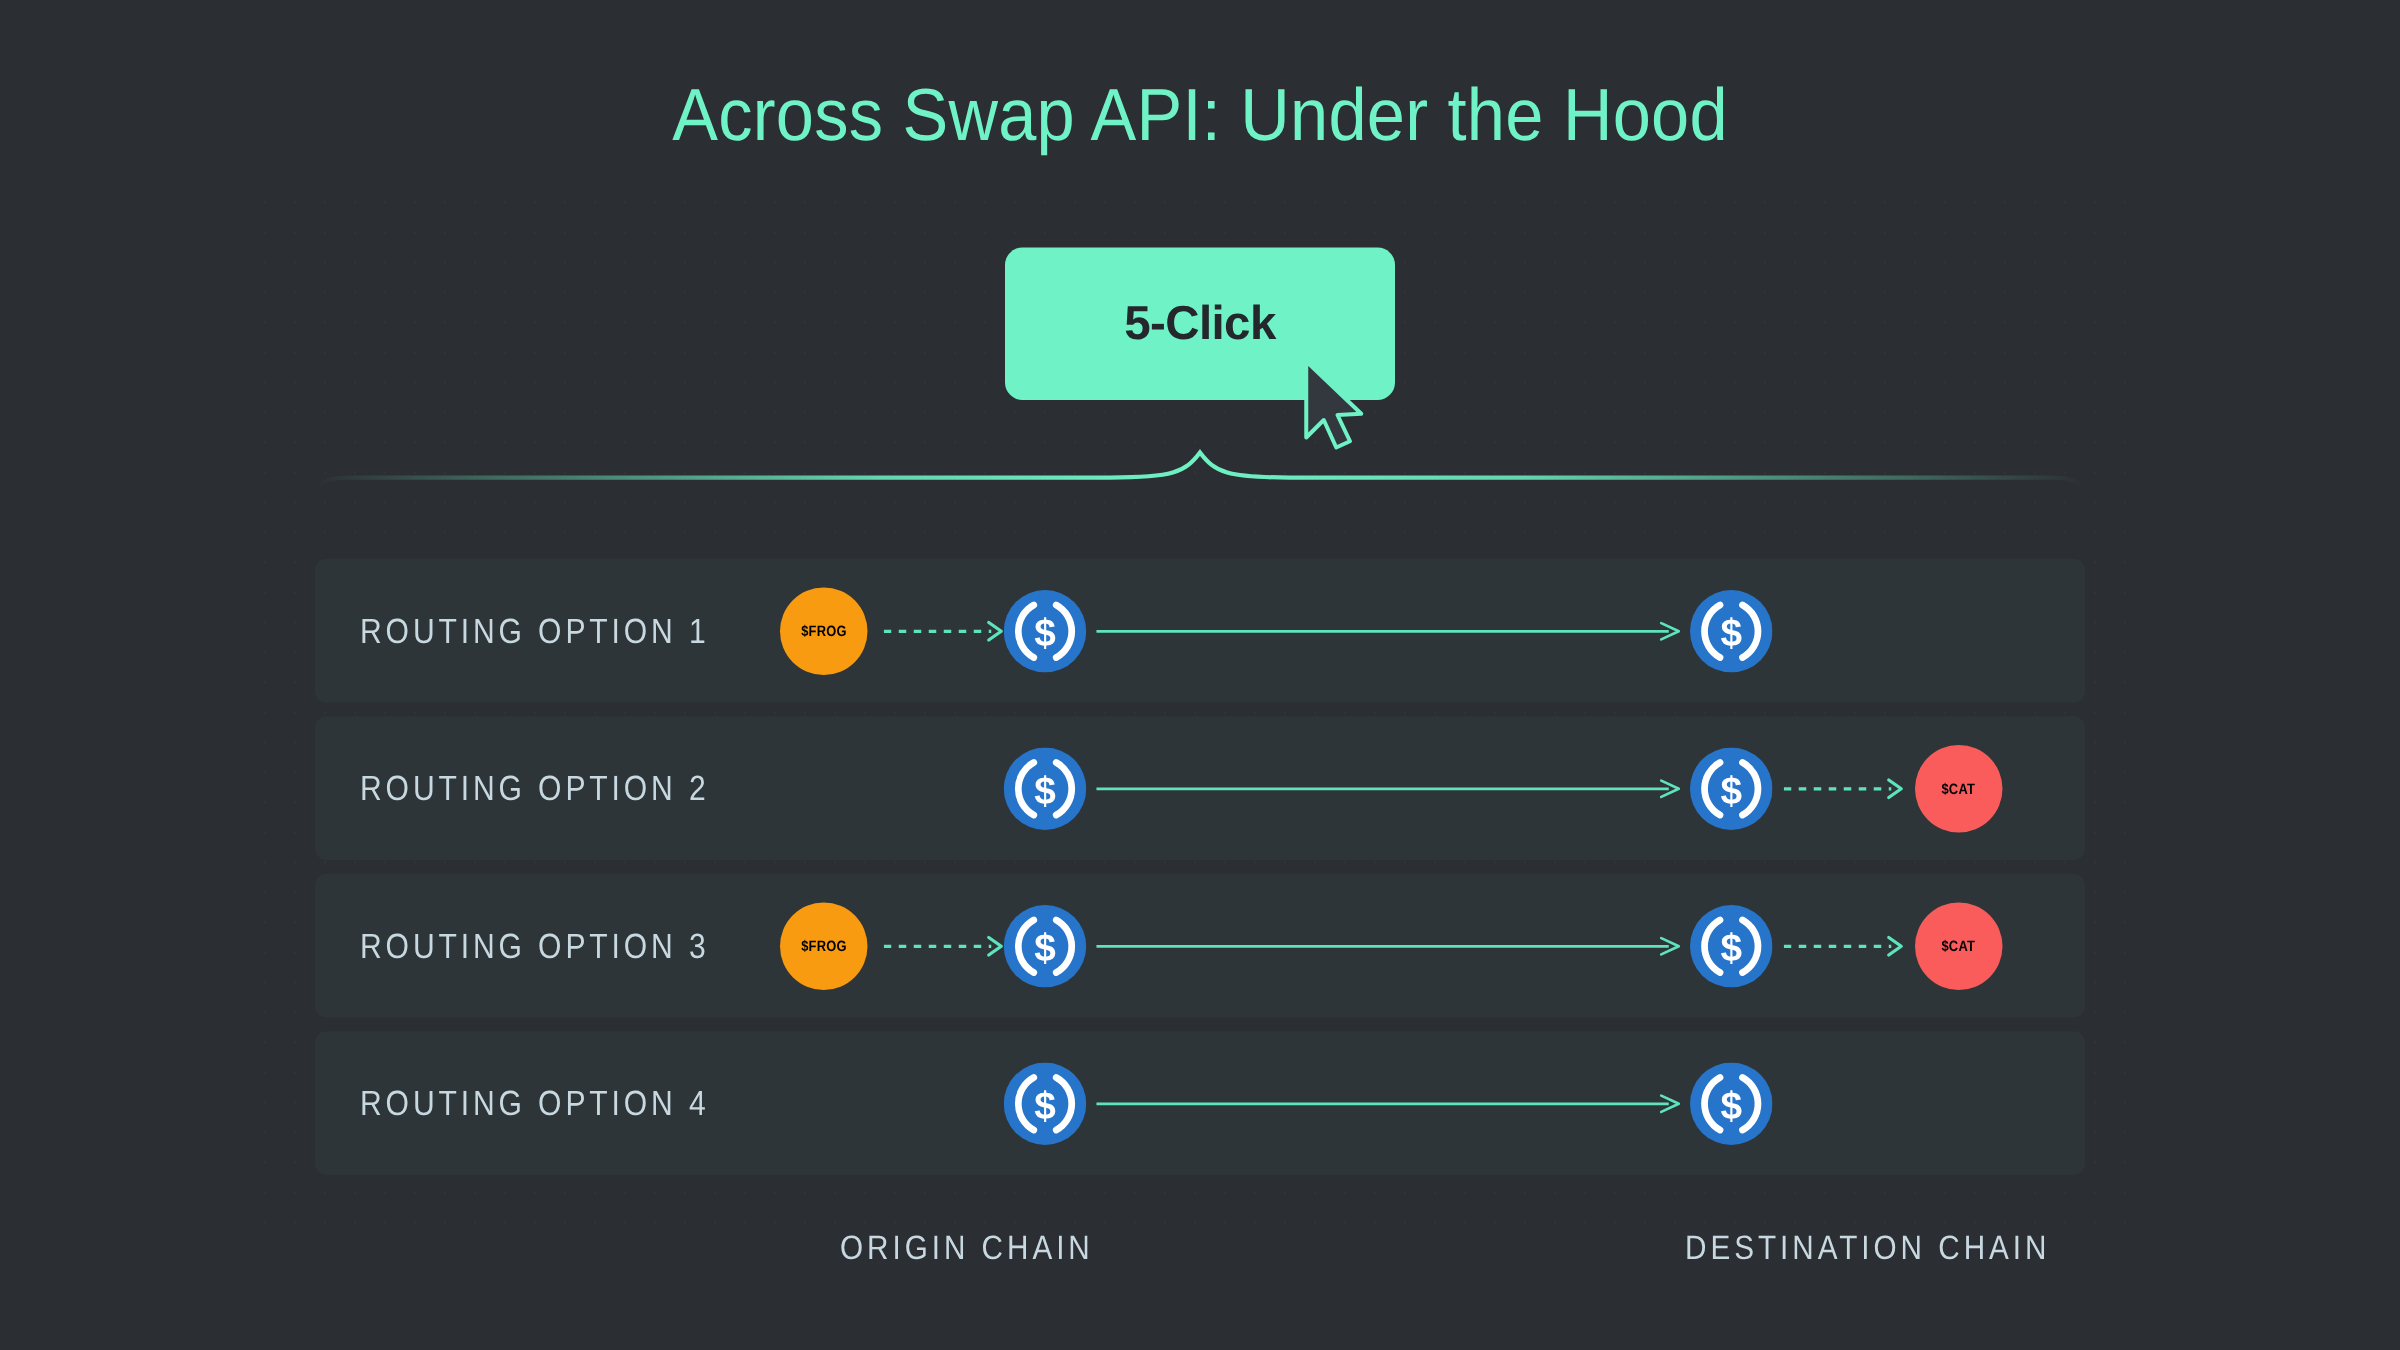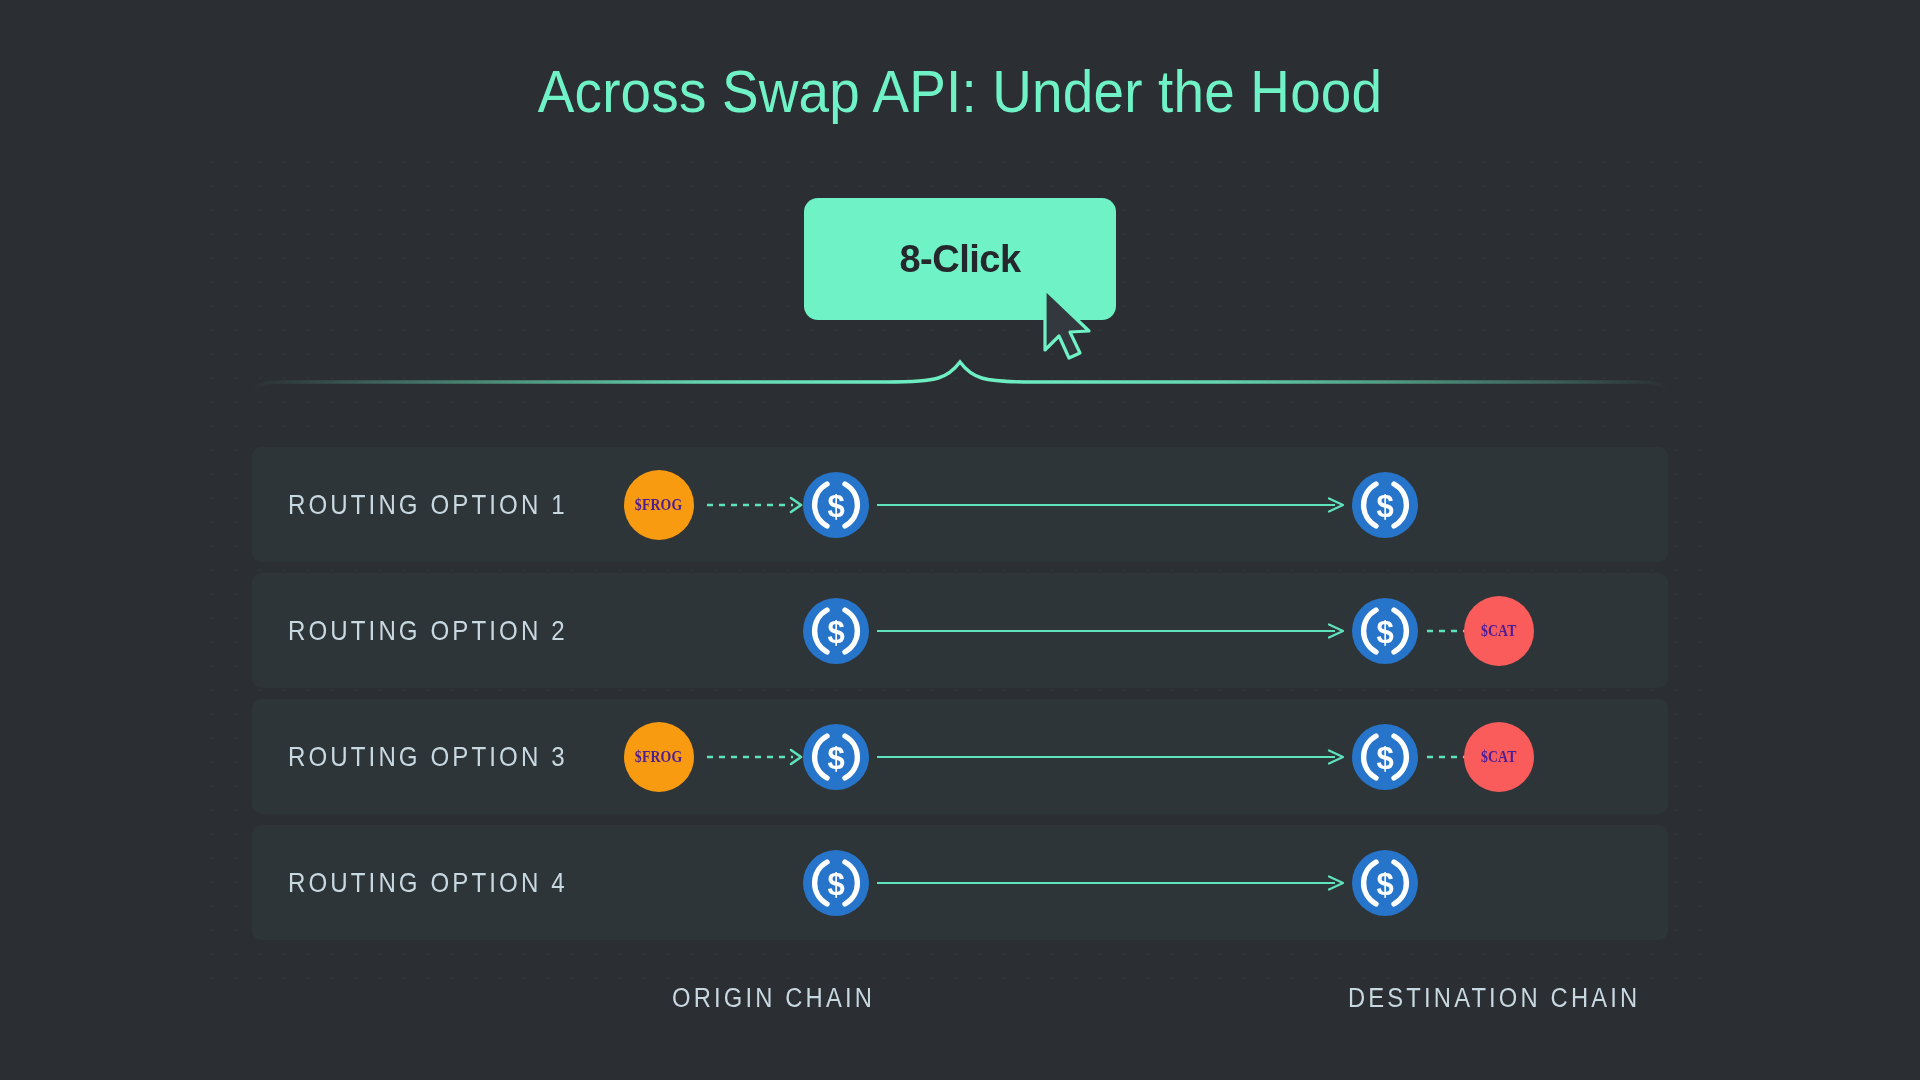--- a/index.html
+++ b/index.html
@@ -94,29 +94,28 @@
     font-weight:400;
   }
 
   
   .tok{
     position:absolute;
     top:50%;
     transform:translateY(-50%);
     border-radius:50%;
     display:flex; align-items:center; justify-content:center;
-    font-size:16px;
+    font-size:12px;
     font-weight:bold;
-    color:#4c1d95;
+    color:#000000;
     letter-spacing:0.2px;
-    font-family:Liberation Serif, serif;
   }
   .tok-frog{ width:70px; height:70px; background:#F89B11; left:372px; }
   .tok-frog span{ transform:scaleX(0.86); display:block; }
-  .tok-cat { width:70px; height:70px; background:#FA5C5C; left:1212px; }
+  .tok-cat { width:70px; height:70px; background:#FA5C5C; left:1280px; }
   .tok-cat span{ transform:scaleX(0.86); display:block; }
 
   .usdc{
     position:absolute;
     top:50%;
     transform:translateY(-50%);
     width:66px; height:66px;
   }
   .usdc.origin{ left:551px; }
   .usdc.dest  { left:1100px; }
@@ -149,21 +148,21 @@
 <body>
 
 <div id="stage">
 
   <div class="dot-field"></div>
 
   <div class="title">Across Swap API: Under the Hood</div>
 
   <div class="click-wrap">
     <div class="click-btn">
-      <span>8-Click</span>
+      <span>5-Click</span>
     </div>
     <svg class="cursor" viewBox="0 0 60 78">
       <path d="M6 3 L6 64 L20 50 L30 72 L41 67 L31 46 L50 45 Z" fill="#32383d" stroke="#6FF2C5" stroke-width="3.2" stroke-linejoin="round"></path>
     </svg>
   </div>
 
   <svg class="brace" viewBox="0 0 1424 58" preserveAspectRatio="none">
     <defs>
       <linearGradient id="braceFade" x1="0" y1="0" x2="1" y2="0">
         <stop offset="0" stop-color="#6FF2C5" stop-opacity="0"></stop>

